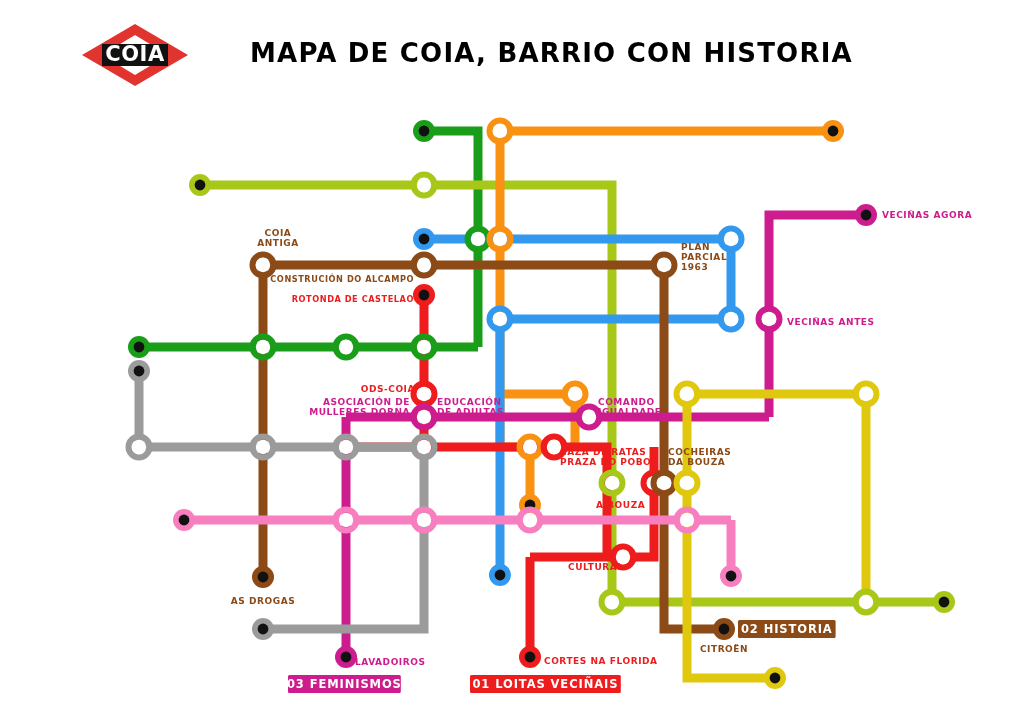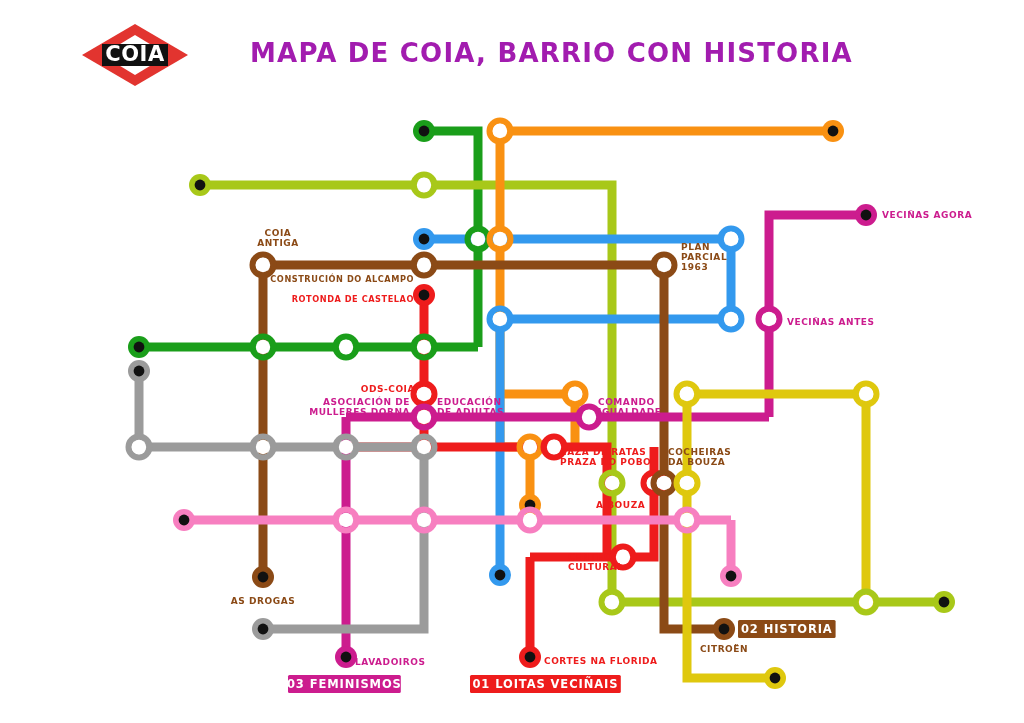--- a/index.html
+++ b/index.html
@@ -13,21 +13,21 @@
   svg{display:block;}
 
   
   .header{position:absolute;left:0;top:0;width:1024px;height:110px;}
   .logo-coia{position:absolute;left:80px;top:22px;width:110px;height:66px;}
   .title{
     position:absolute;left:250px;top:38px;width:600px;
     text-align:center;
     font-family:"DejaVu Sans","Liberation Sans",sans-serif;
     font-weight:bold;font-size:26px;letter-spacing:1.2px;
-    color:#a21caf;white-space:nowrap;
+    color:#000000;white-space:nowrap;
   }
   .logo-radio{position:absolute;left:862px;top:22px;width:120px;height:72px;}
   .radio-txt1{font-family:"DejaVu Sans","Liberation Sans",sans-serif;
     font-weight:bold;font-size:9px;letter-spacing:1.6px;fill:#111;}
   .radio-txt2{font-family:"DejaVu Sans","Liberation Sans",sans-serif;
     font-weight:bold;font-size:13px;letter-spacing:0.6px;fill:#111;}
   .coia-word{font-family:"DejaVu Sans","Liberation Sans",sans-serif;
     font-weight:bold;font-size:21px;letter-spacing:0.5px;fill:#ffffff;}
 
   

